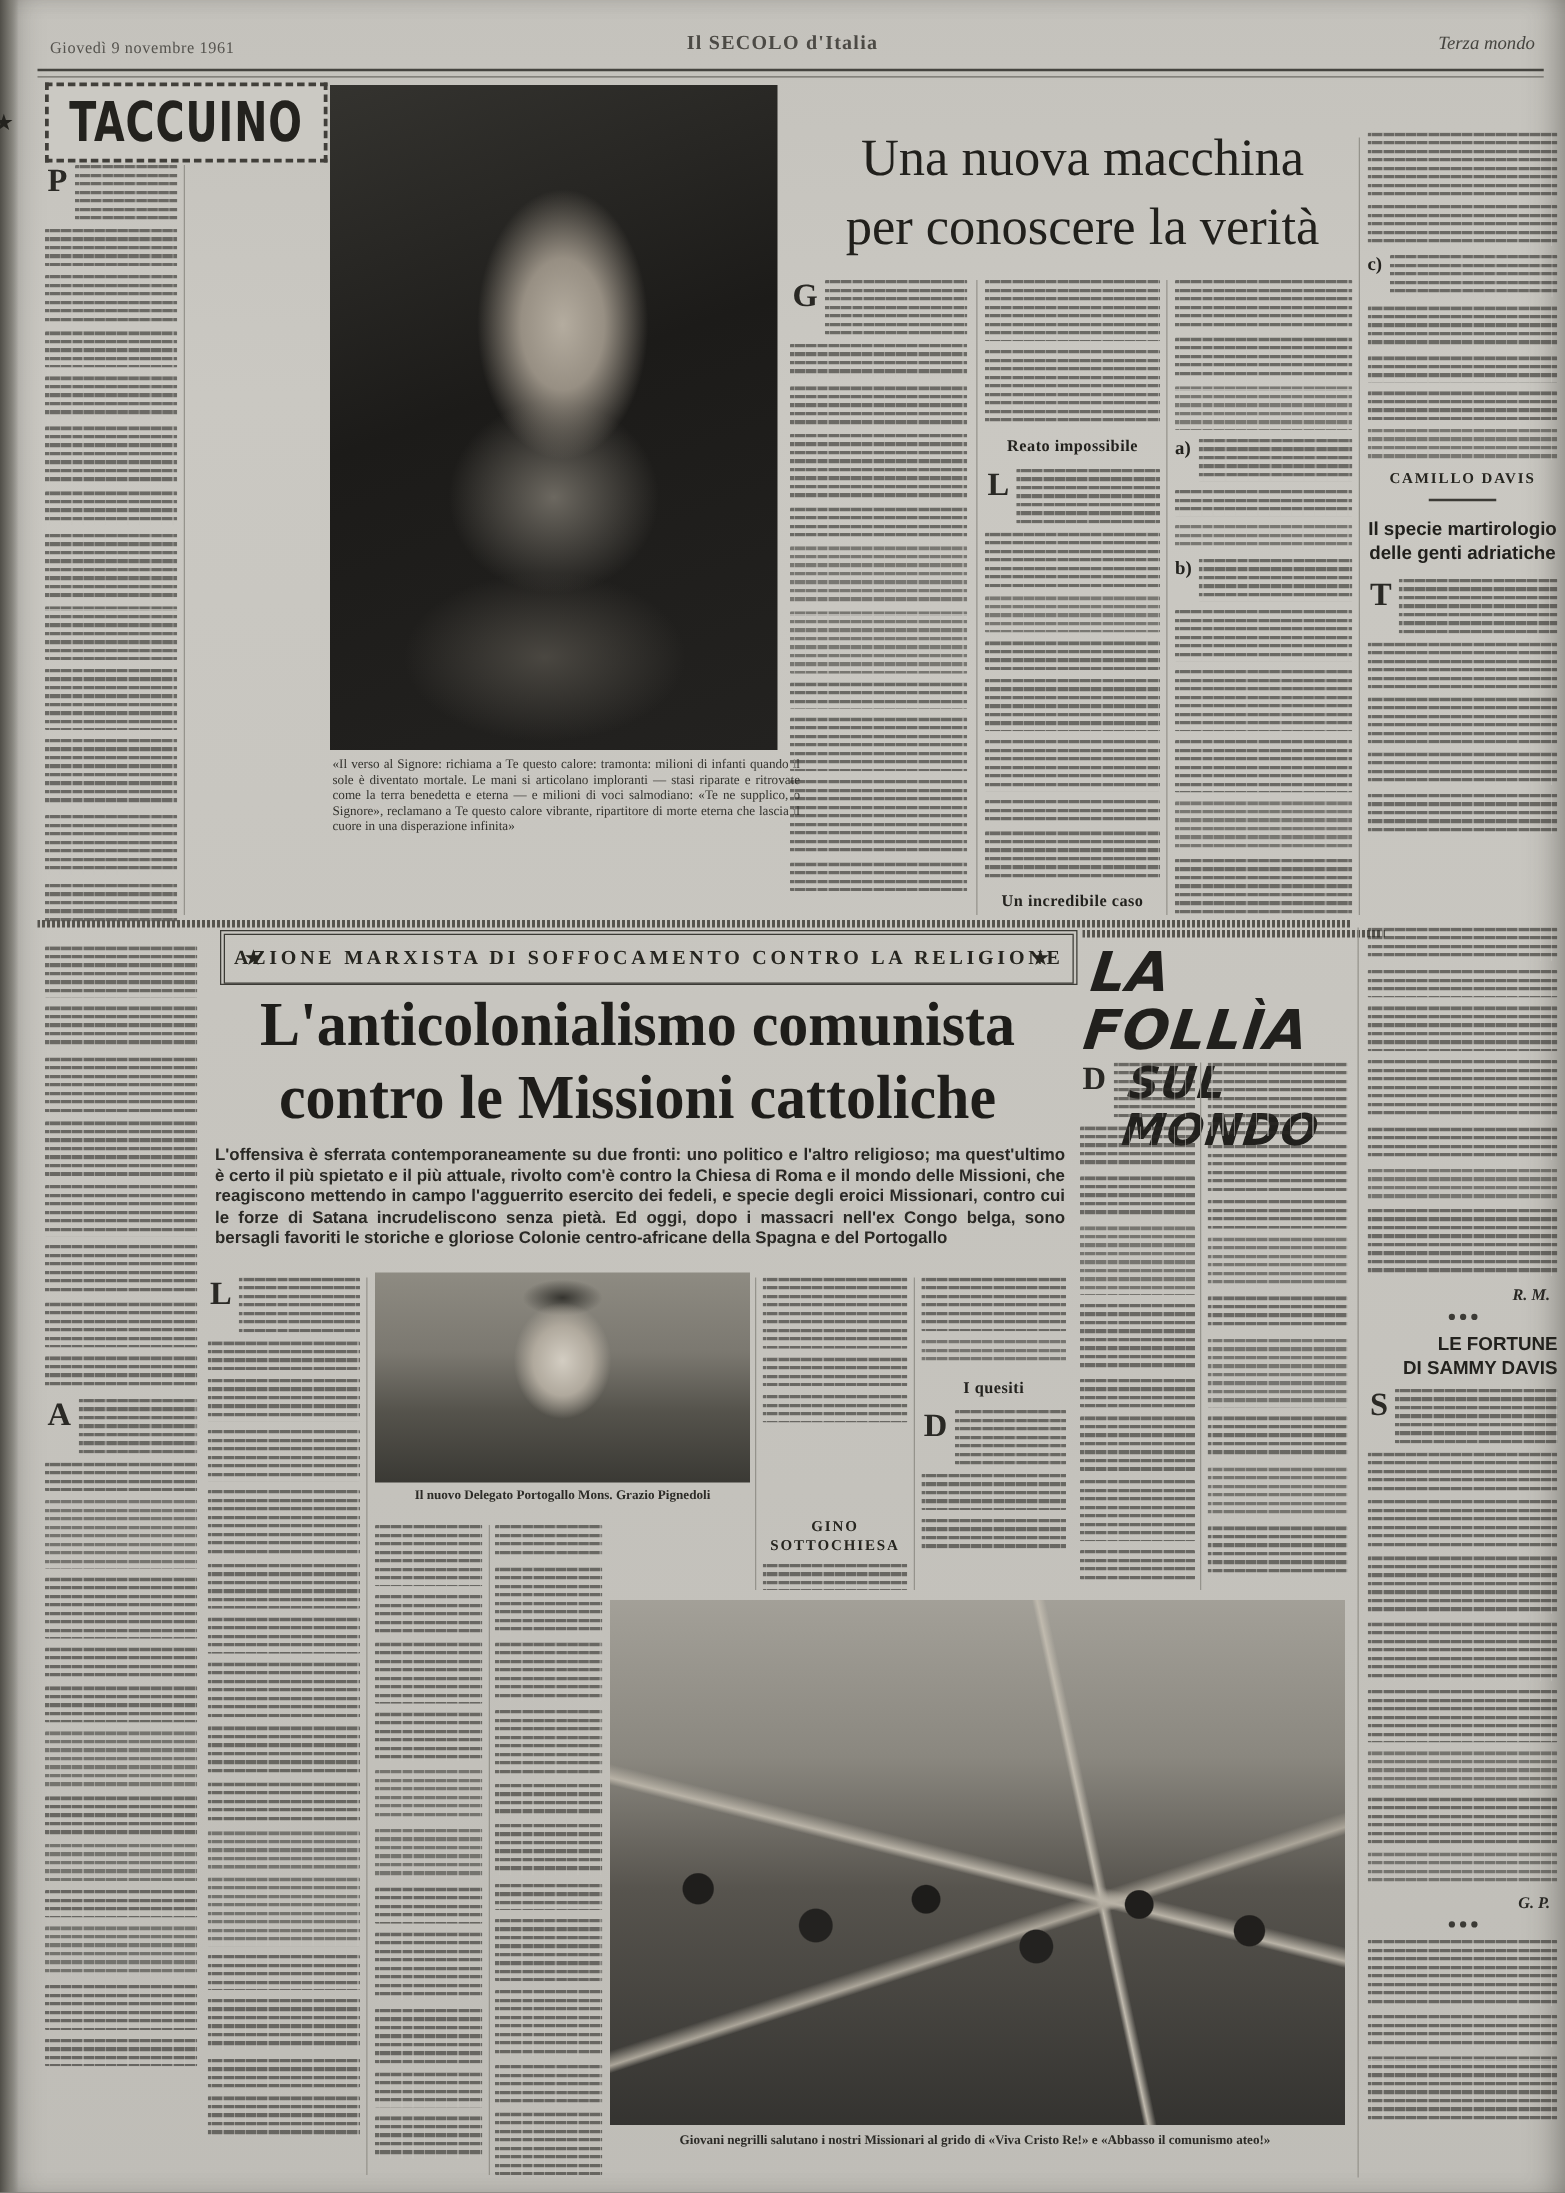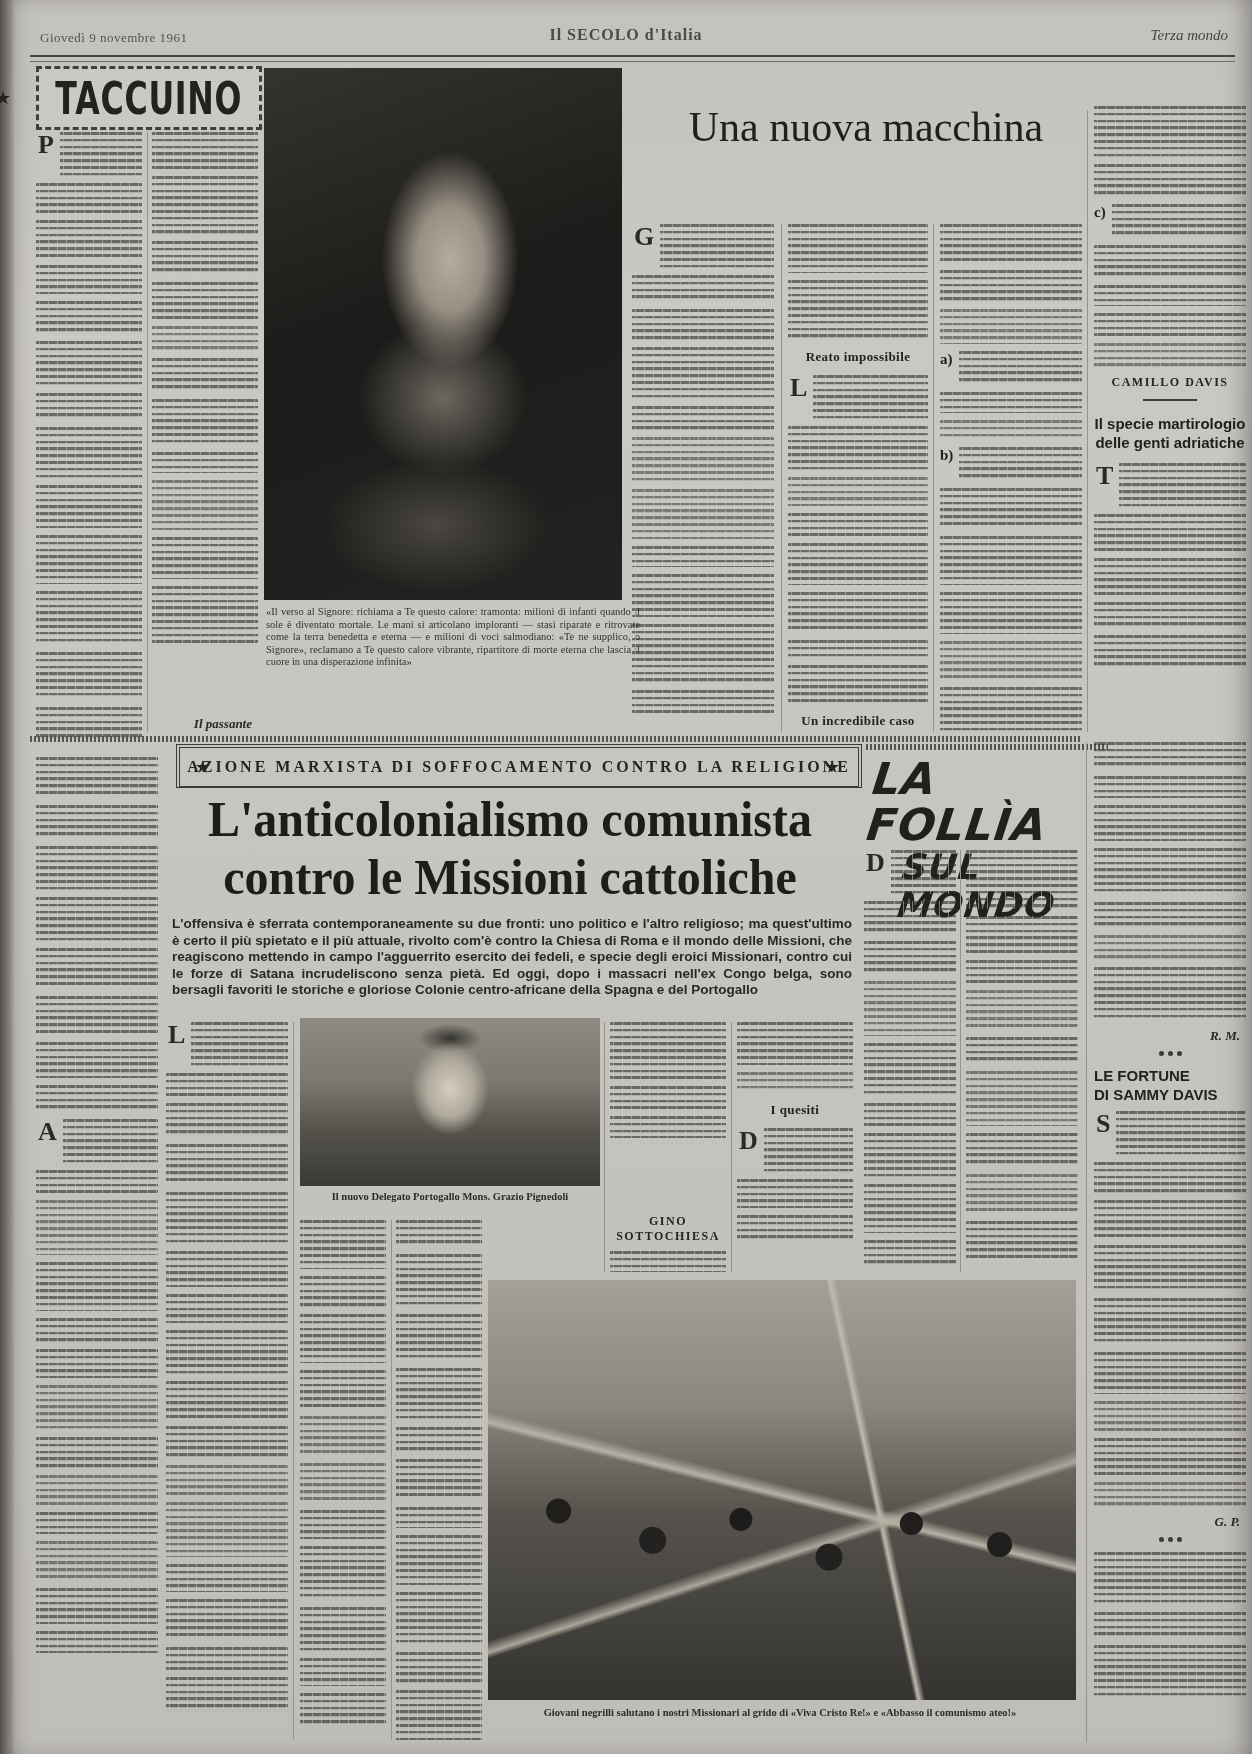--- a/index.html
+++ b/index.html
@@ -84,21 +84,21 @@
   .bstar{position:absolute;top:50%;transform:translateY(-52%);font-size:15px;}
   .bstar.l{left:16px;} .bstar.r{right:16px;}
   .standfirst{left:172px;top:916px;width:680px;font:bold 13.5px/16.5px "Liberation Sans",sans-serif;
               color:#2a2925;text-align:justify;}
 
   .martirologio{font:bold 15px/19px "Liberation Sans",sans-serif;text-align:center;color:#21201c;padding:4px 0;}
 
   
   .follia1{font:bold italic 44px/46px "DejaVu Sans",sans-serif;color:#21201d;transform:skewX(-7deg);letter-spacing:1px;}
   .follia2{font:bold italic 35px/38px "DejaVu Sans",sans-serif;color:#21201d;transform:skewX(-7deg);margin-left:30px;letter-spacing:1px;}
-  .sammytitle{font:bold 15px/19px "Liberation Sans",sans-serif;text-align:left;color:#23221e;}
+  .sammytitle{font:bold 15px/19px "Liberation Sans",sans-serif;text-align:right;color:#23221e;}
   .cronachetitle{font:bold 17px/21px "Liberation Serif",serif;text-align:center;color:#23221e;}
 </style>
 </head>
 <body>
 
 <div class="page">
   <div class="abs edge"></div>
 
   <div class="abs date">Giovedì 9 novembre 1961</div>
   <div class="abs masthead">Il SECOLO d'Italia</div>
@@ -124,36 +124,20 @@
         <div class="txt" style="height: 29px;"></div>
         <div class="txt" style="height: 56px;"></div>
         <div class="txt" style="height: 48px;"></div>
         <div class="txt" style="height: 53px;"></div>
         <div class="txt" style="height: 59px;"></div>
         <div class="txt" style="height: 53px;"></div>
         <div class="txt" style="height: 34px;"></div>
       </div>
   </div>
   <div class="abs vr" style="left:147px;top:132px;height:600px;"></div>
-  <div class="abs colflow" style="left:152px;top:132px;width:106px;height:600px;">
-    <div class="fillwrap colflow" style="flex:1;">
-        <div class="txt" style="height: 37px;"></div>
-        <div class="txt" style="height: 58px;"></div>
-        <div class="txt" style="height: 34px;"></div>
-        <div class="txt" style="height: 37px;"></div>
-        <div class="txt" style="height: 25px; opacity: 0.85;"></div>
-        <div class="txt" style="height: 34px;"></div>
-        <div class="txt" style="height: 46px;"></div>
-        <div class="txt" style="height: 21px;"></div>
-        <div class="txt" style="height: 50px; opacity: 0.85;"></div>
-        <div class="txt" style="height: 42px;"></div>
-        <div class="txt" style="height: 57px;"></div>
-      </div>
-    <div class="sig">Il passante</div>
-  </div>
   <div class="abs colflow" style="left:36px;top:757px;width:122px;height:983px;">
     <div class="fillwrap colflow">
         <div class="txt" style="height: 41px;"></div>
         <div class="txt" style="height: 34px;"></div>
         <div class="txt" style="height: 44px;"></div>
         <div class="txt" style="height: 44px;"></div>
         <div class="txt" style="height: 41px;"></div>
         <div class="txt" style="height: 39px;"></div>
         <div class="txt" style="height: 36px;"></div>
         <div class="txt" style="height: 27px;"></div>
@@ -176,20 +160,21 @@
         <div class="txt" style="height: 36px;"></div>
         <div class="txt" style="height: 22px;"></div>
       </div>
   </div>
 
   <div class="abs photo-hands"></div>
   <div class="abs caption" style="left:266px;top:606px;width:374px;">«Il verso al Signore: richiama a Te questo calore: tramonta: milioni di infanti quando il sole è diventato mortale. Le mani si articolano imploranti — stasi riparate e ritrovate come la terra benedetta e eterna — e milioni di voci salmodiano: «Te ne supplico, o Signore», reclamano a Te questo calore vibrante, ripartitore di morte eterna che lascia il cuore in una disperazione infinita»</div>
 
   <div class="abs head1">
     <div>Una nuova macchina</div>
+    <div>per conoscere la verità</div>
   </div>
   <div class="abs vr" style="left:781px;top:224px;height:508px;"></div>
   <div class="abs vr" style="left:933px;top:224px;height:508px;"></div>
   <div class="abs vr" style="left:1087px;top:110px;height:622px;"></div>
 
   <div class="abs colflow" style="left:632px;top:224px;width:142px;height:508px;">
     <div class="dcrow">
       <span class="dropcap">G</span>
       <div class="txt"></div>
     </div>

